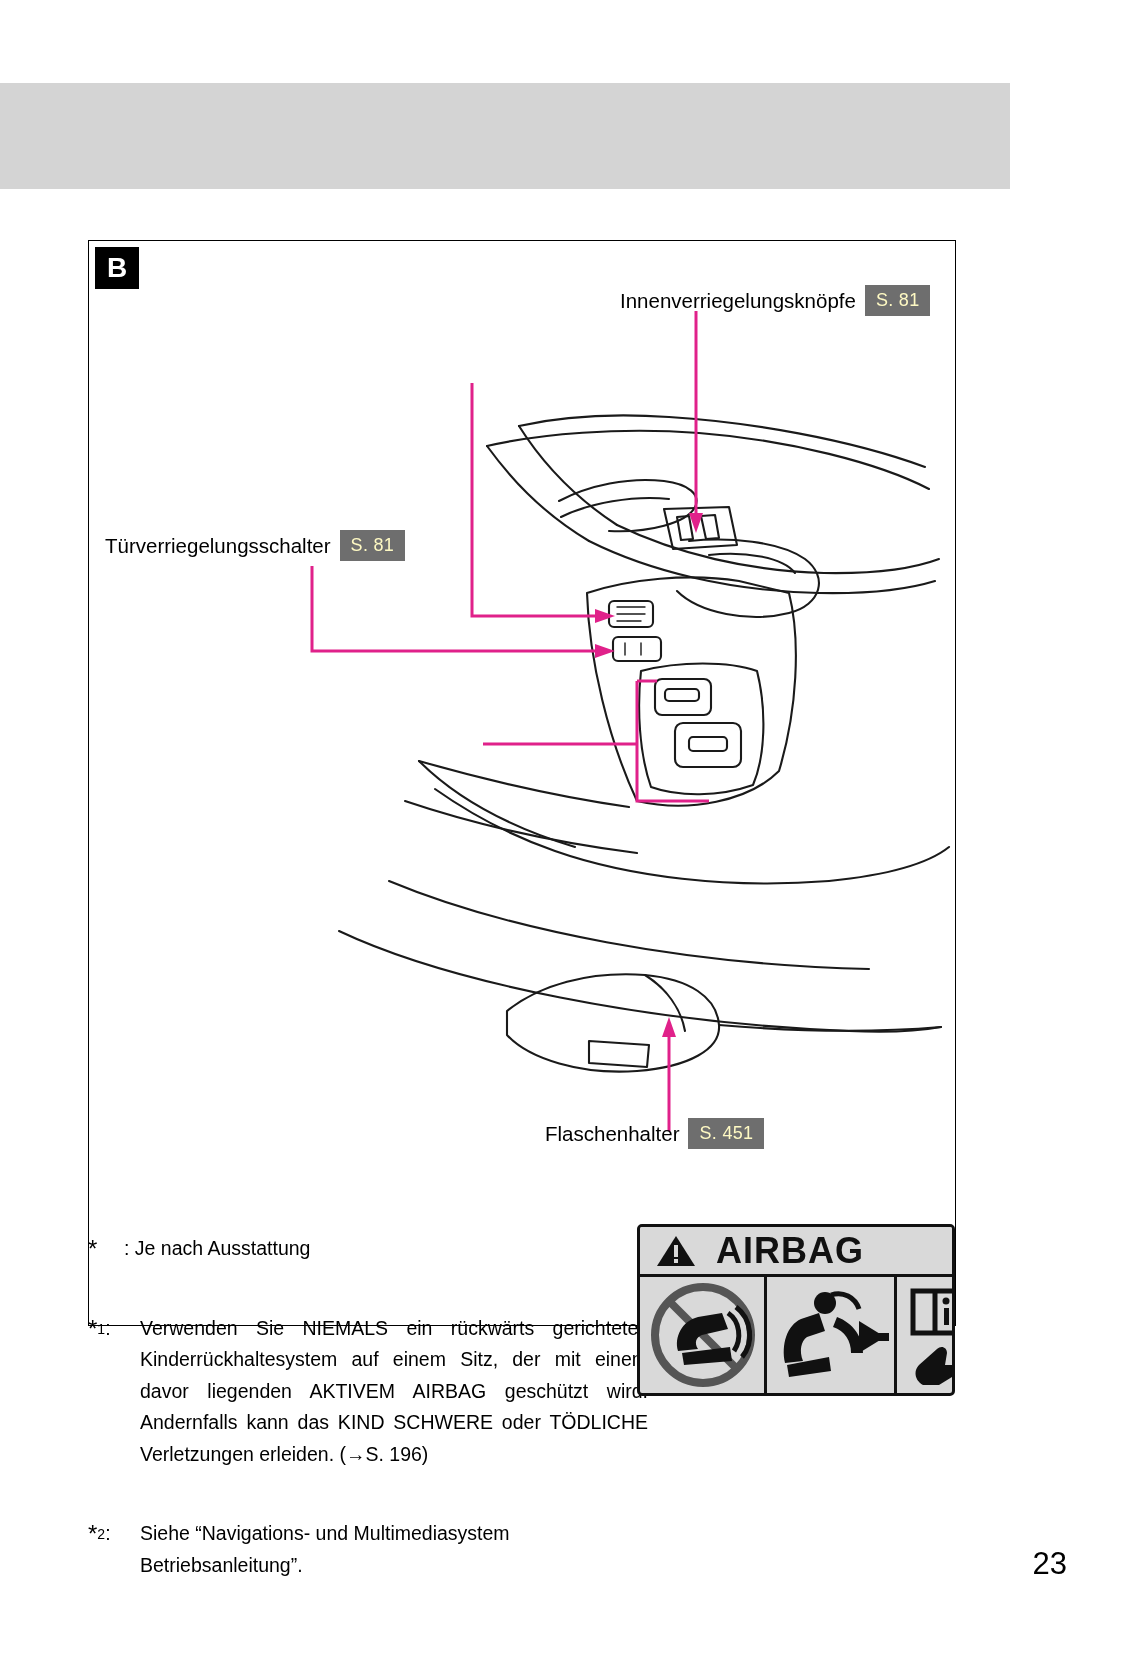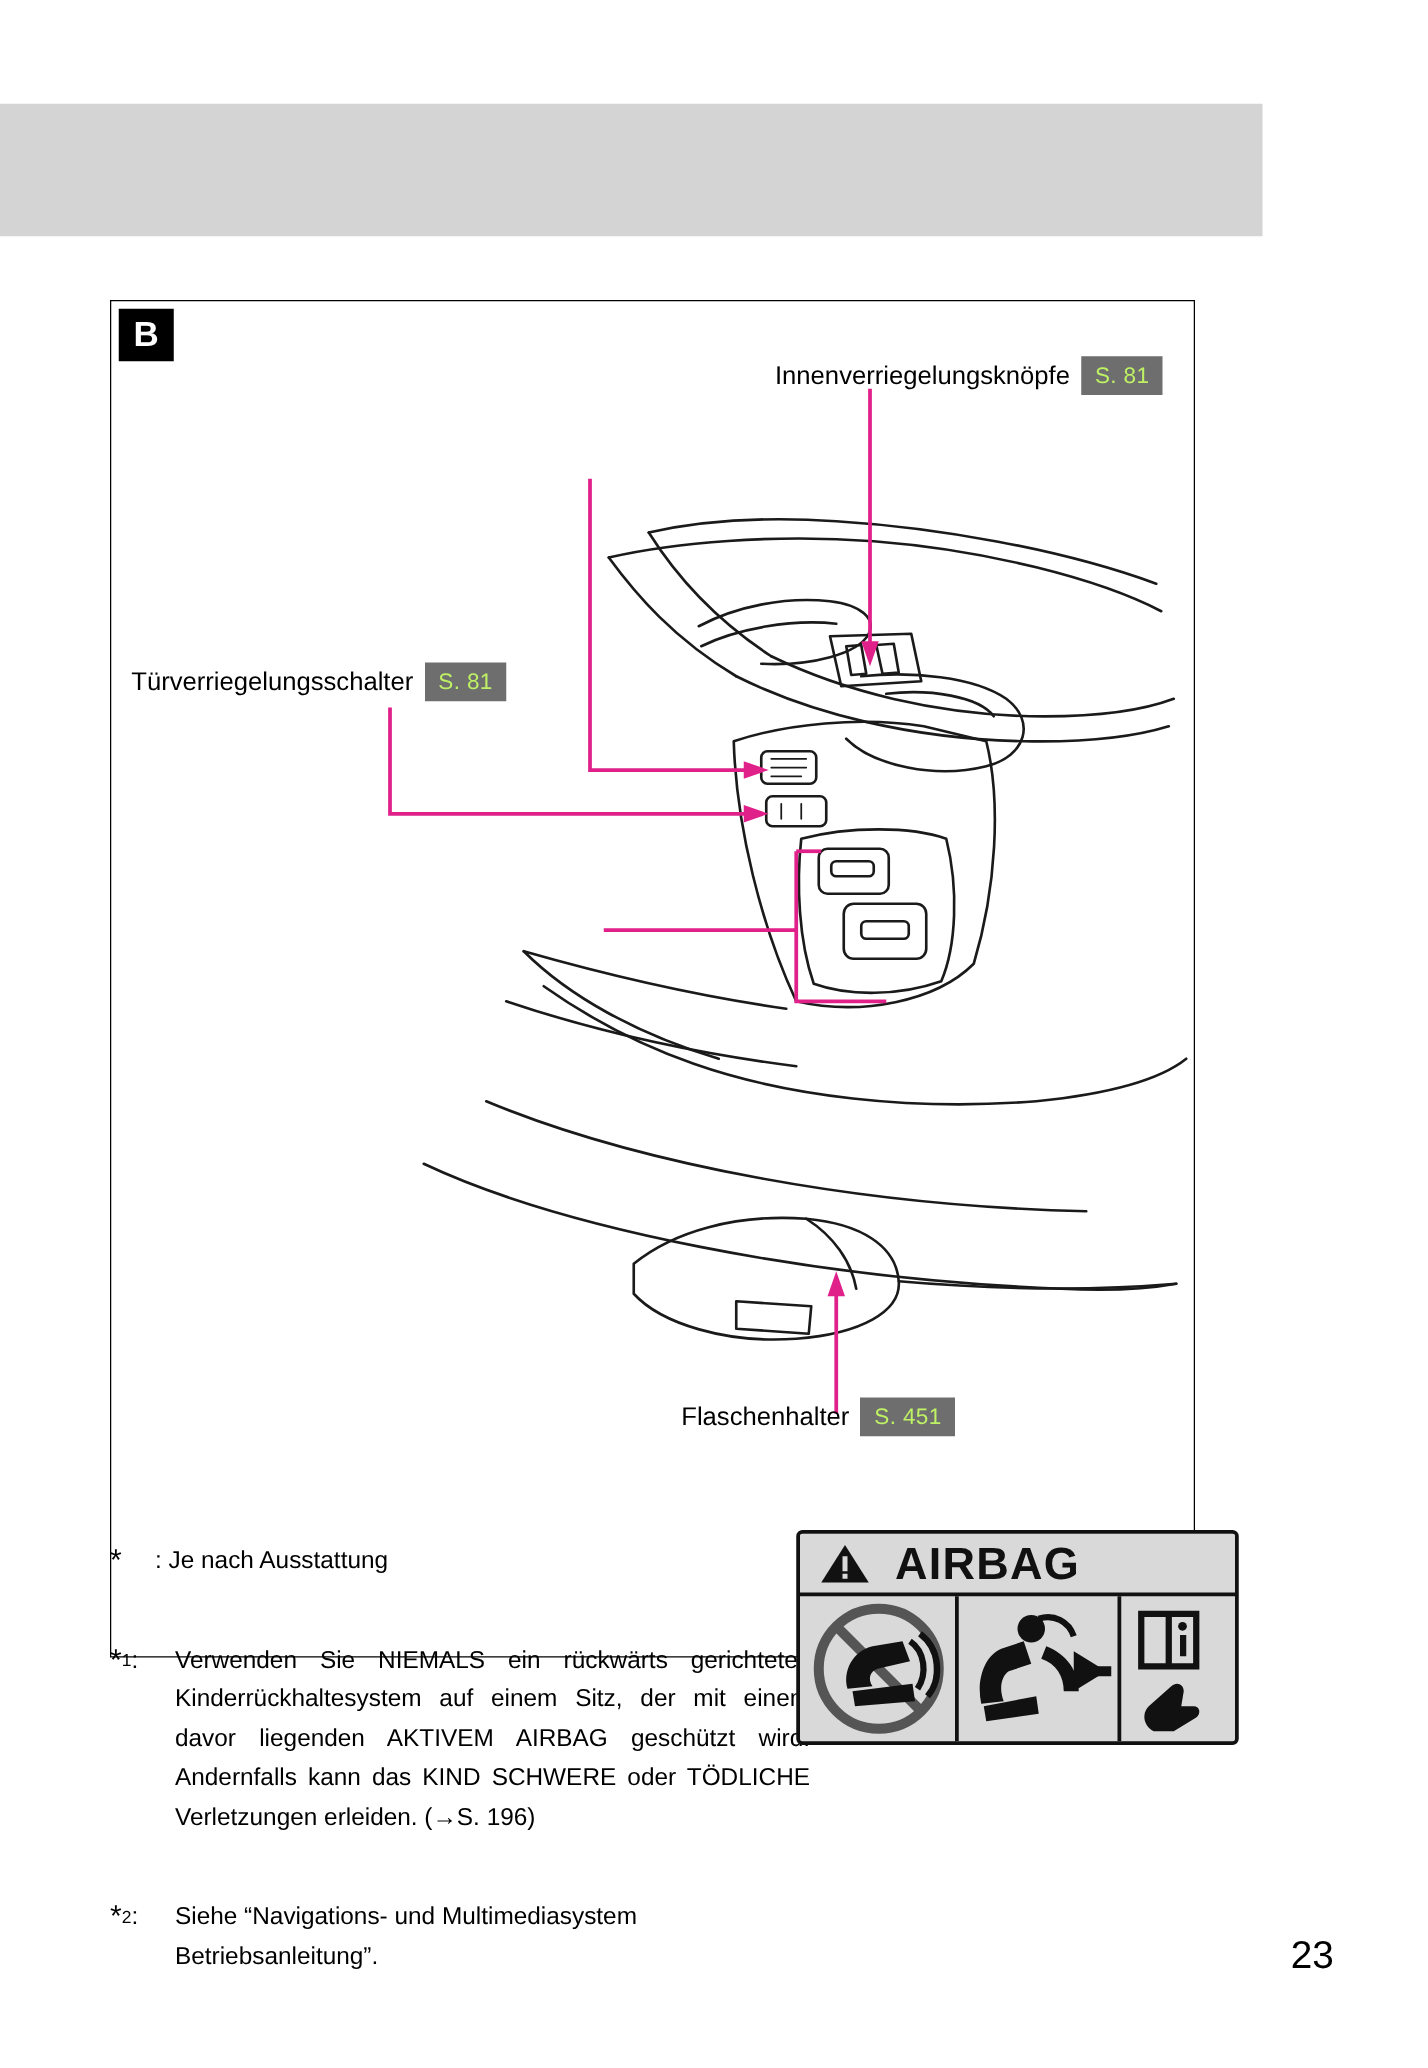--- a/index.html
+++ b/index.html
@@ -61,21 +61,21 @@
     position: absolute;
     white-space: nowrap;
     font-size: 20.5px;
     color: #000;
     line-height: 1.35;
   }
   .callout .txt { vertical-align: middle; }
   .pageref {
     display: inline-block;
     background: #6e6e6e;
-    color: #bef264;
+    color: #fef9c3;
     font-size: 18px;
     padding: 3px 11px 4px 11px;
     margin-left: 9px;
     vertical-align: middle;
     letter-spacing: 0.3px;
   }
   .callout.right-align { text-align: right; }
   .callout.two-line { line-height: 1.5; }
 
   .imgcode {
@@ -124,21 +124,21 @@
   .fn-body { display: block; margin-top: 48px; }
   .fn-just { text-align: justify; text-justify: inter-word; }
   .fn0 { padding-left: 36px; margin-bottom: 10px; }
   .fn0 .fn-mark { width: 34px; }
 
   
   .airbag-label {
     position: absolute;
     left: 637px;
     top: 1224px;
-    width: 354px;
+    width: 318px;
     height: 172px;
     border: 3px solid #111;
     border-radius: 5px;
     background: #d9d9d9;
     box-sizing: border-box;
     overflow: hidden;
   }
   .airbag-top {
     height: 50px;
     border-bottom: 3px solid #111;

